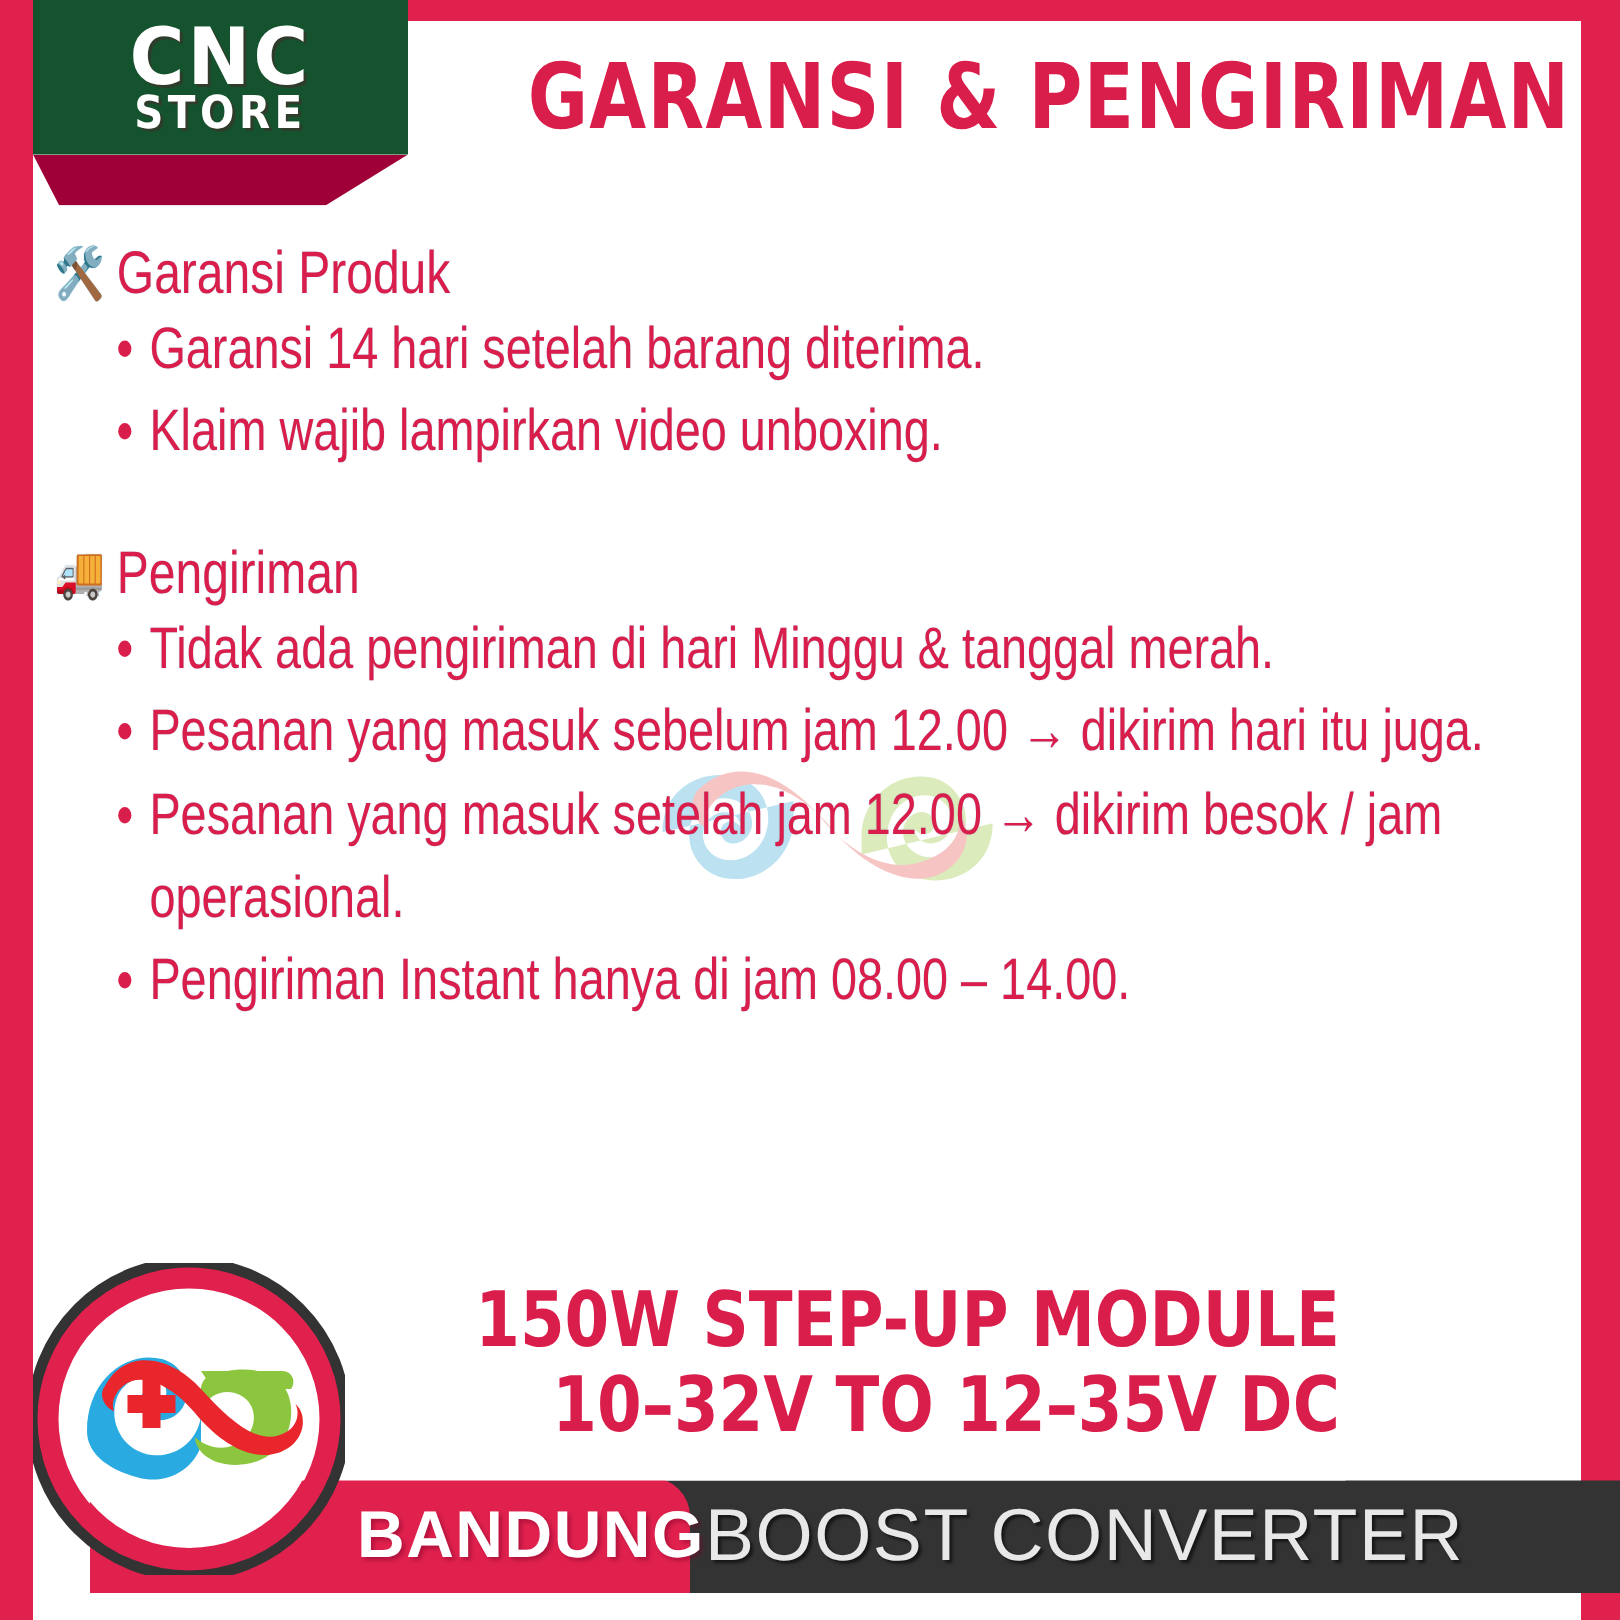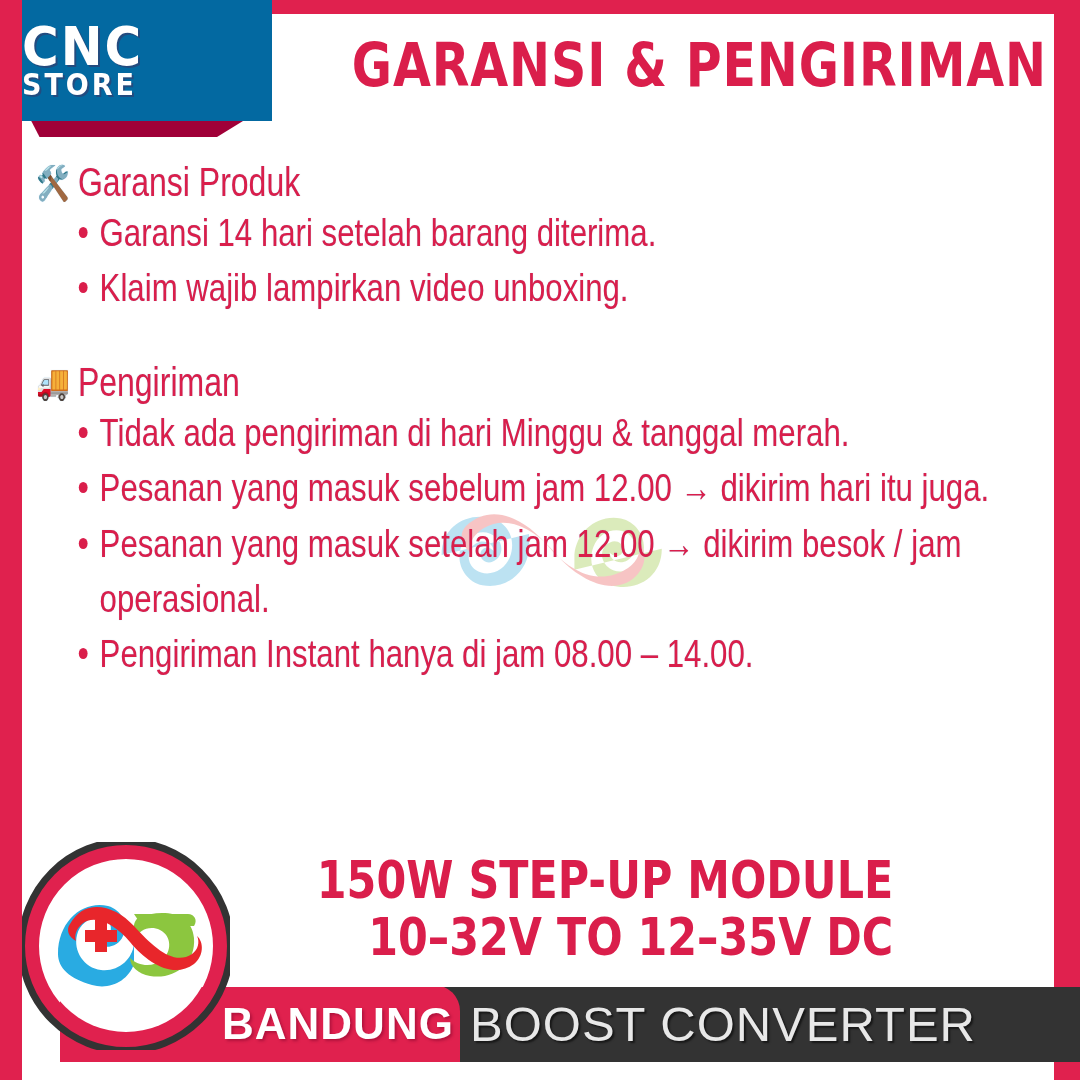--- a/index.html
+++ b/index.html
@@ -18,25 +18,25 @@
   }
   #canvas {
     position:absolute;
     left:22px; top:14px; right:26px; bottom:0;
     background:#ffffff;
   }
 
   
   #ribbon {
     position:absolute; left:22px; top:0;
-    width:250px; height:121px;
-    background:#0369a1;
+    width:250px; height:103px;
+    background:#14532d;
     z-index:6;
     display:flex; flex-direction:column;
-    justify-content:center;
+    align-items:center; justify-content:center;
   }
   #ribbon-fold {
     position:absolute; left:22px; top:103px;
     width:250px; height:34px;
     background:#A00038;
     clip-path:polygon(0 0, 100% 0, 78% 100%, 7% 100%);
     z-index:5;
   }
   #ribbon-notch {
     position:absolute; left:0; top:0;
@@ -172,21 +172,21 @@
   }
   #bandung-block {
     position:absolute;
     left:60px; bottom:18px;
     width:400px; height:77px;
     background:#E0214E;
     border-top-right-radius:26px;
   }
   #bandung-text {
     position:absolute;
-    left:222px; bottom:31px;
+    left:238px; bottom:31px;
     color:#ffffff;
     font-family:"Liberation Sans", sans-serif;
     font-weight:700;
     font-size:44px;
     letter-spacing:1px;
     text-shadow:2px 2px 3px rgba(120,0,40,0.45);
     z-index:10;
     white-space:nowrap;
   }
   #logo-circle {

